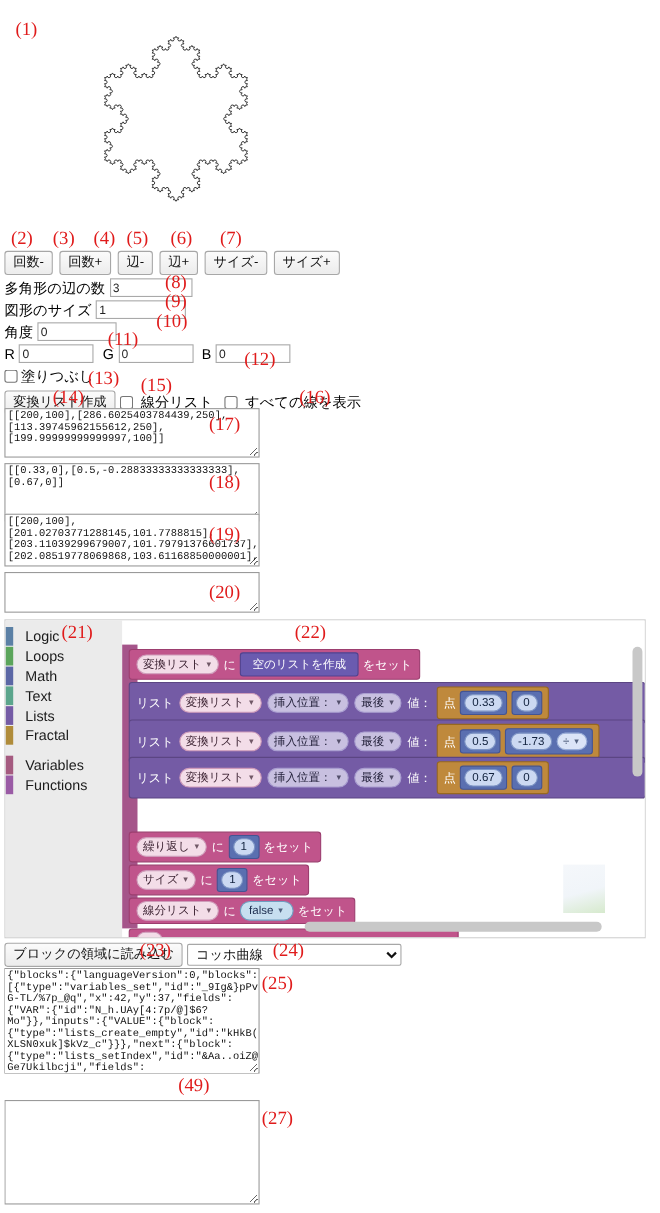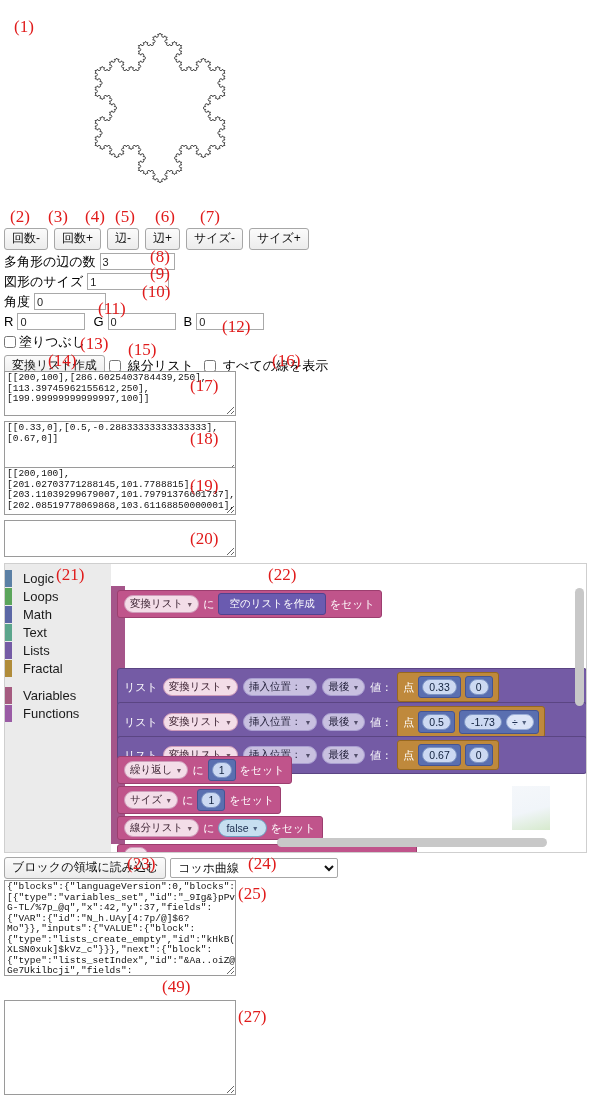--- a/index.html
+++ b/index.html
@@ -145,21 +145,20 @@
     position: absolute;
     display: flex; align-items: center;
     background: #745ba5;
     border: 1px solid #5b4583;
     border-radius: 3px;
     padding: 3px 6px;
     color: #fff;
     font-size: 11px;
     white-space: nowrap;
     gap: 5px;
-    margin-top: 48px;
   }
   .fld {
     background: #f3dde8;
     border: 1px solid #cf9cba;
     border-radius: 9px;
     color: #3a2030;
     font-size: 10.5px;
     padding: 1px 5px;
     display: inline-flex; align-items: center; gap: 3px;
   }
@@ -232,21 +231,21 @@
 
   
   .load-row {
     position: absolute; left: 4px; top: 857px;
     display: flex; align-items: center; gap: 4px;
   }
   select.ui {
     font-family: "Liberation Sans", sans-serif;
     font-size: 12px;
     height: 20px;
-    width: 168px;
+    width: 195px;
     border: 1px solid #a7a7a7;
     border-radius: 2px;
     background: #fff;
     padding: 0 3px;
     color: #111;
   }
   #ta-json {
     position: absolute; left: 4px; top: 880px;
     width: 232px; height: 96px;
   }

